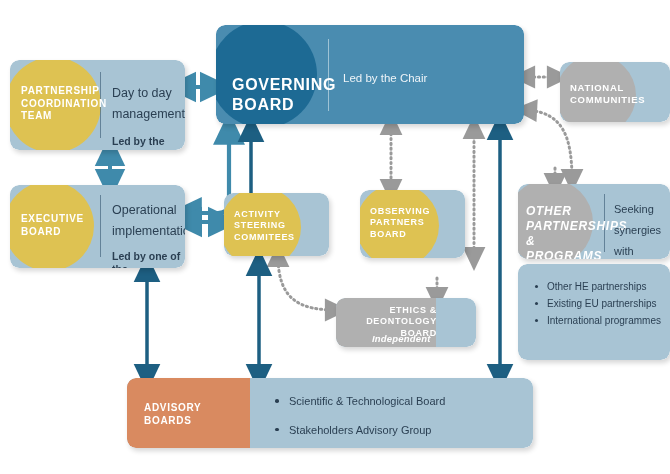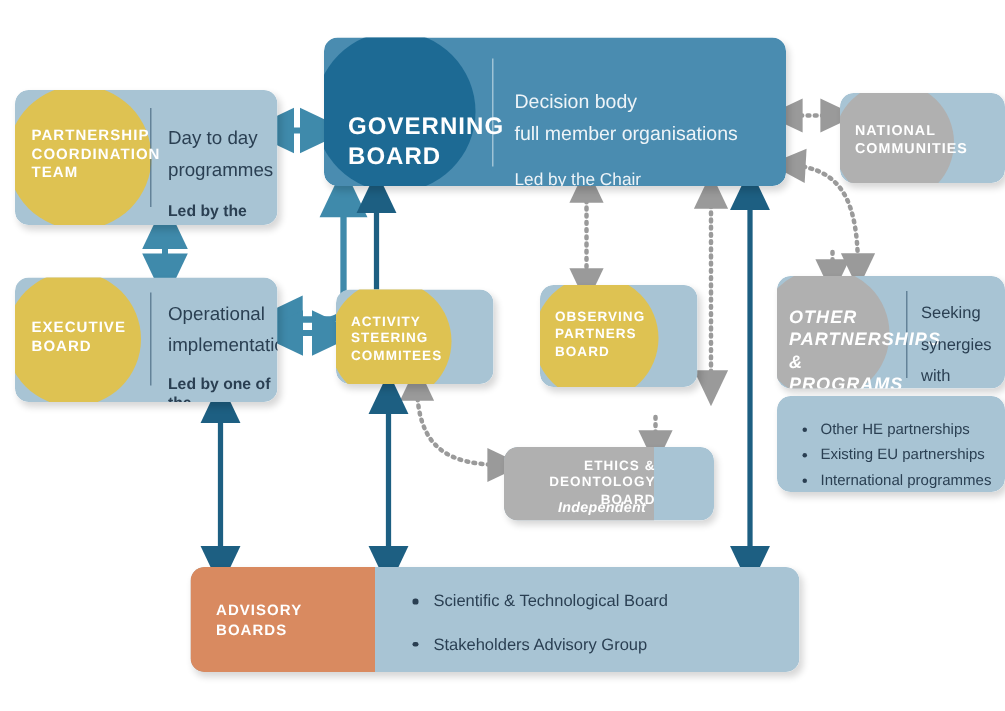--- a/index.html
+++ b/index.html
@@ -94,34 +94,32 @@
 
   <div class="node" style="left:10px;top:60px;width:175px;height:90px;">
     <div class="base" style="background:#a8c4d4;"></div>
     <div class="circ" style="left:-5px;top:-3px;width:96px;height:96px;background:#dec252;"></div>
     <div class="divider" style="left:90px;top:12px;height:66px;"></div>
     <div class="title" style="left:11px;top:25px;width:84px;font-size:10px;white-space:pre-line;">PARTNERSHIP
 COORDINATION
 TEAM</div>
     <div class="body" style="left:102px;top:22px;width:70px;">
       <span class="lede" style="white-space:pre-line;">Day to day
-programmes</span>
+management</span>
       <span class="sub" style="white-space:pre-line;">Led by the CEO</span>
     </div>
   </div>
 
   <div class="node" style="left:216px;top:25px;width:308px;height:99px;">
     <div class="base" style="background:#4a8cb0;"></div>
     <div class="circ" style="left:-6px;top:-4px;width:107px;height:107px;background:#1d6a94;"></div>
     <div class="divider" style="left:112px;top:14px;height:72px;background:#d8e7ef;opacity:.6;"></div>
     <div class="title" style="left:16px;top:50px;width:90px;font-size:16px;white-space:pre-line;">GOVERNING
 BOARD</div>
     <div class="body light" style="left:127px;top:33px;width:175px;">
-      <span class="lede" style="white-space:pre-line;font-size:13px;">Decision body
-full member organisations</span>
       <span class="sub" style="font-weight:normal;font-size:11.5px;margin-top:13px;">Led by the Chair</span>
     </div>
   </div>
 
   <div class="node" style="left:560px;top:62px;width:110px;height:60px;">
     <div class="base" style="background:#a8c4d4;"></div>
     <div class="circ" style="left:-4px;top:-7px;width:80px;height:80px;background:#b0b0b0;"></div>
     <div class="title" style="left:10px;top:20px;width:96px;font-size:9.5px;white-space:pre-line;">NATIONAL
 COMMUNITIES</div>
   </div>
@@ -164,21 +162,21 @@
 PARTNERSHIPS
 &amp; PROGRAMS</div>
     <div class="body" style="left:96px;top:14px;width:54px;">
       <span class="lede" style="white-space:pre-line;font-size:11px;line-height:1.35;">Seeking
 synergies
 with
 Water4All</span>
     </div>
   </div>
 
-  <div class="node" style="left:518px;top:264px;width:152px;height:64px;">
+  <div class="node" style="left:518px;top:264px;width:152px;height:96px;">
     <div class="base" style="background:#a8c4d4;"></div>
     <ul class="blist" style="position:absolute;left:16px;top:17px;width:128px;z-index:4;">
       <li>Other HE partnerships</li>
       <li>Existing EU partnerships</li>
       <li>International programmes</li>
     </ul>
   </div>
 
   <div class="node" style="left:336px;top:298px;width:140px;height:49px;">
     <div class="base" style="background:#a8c4d4;"></div>

